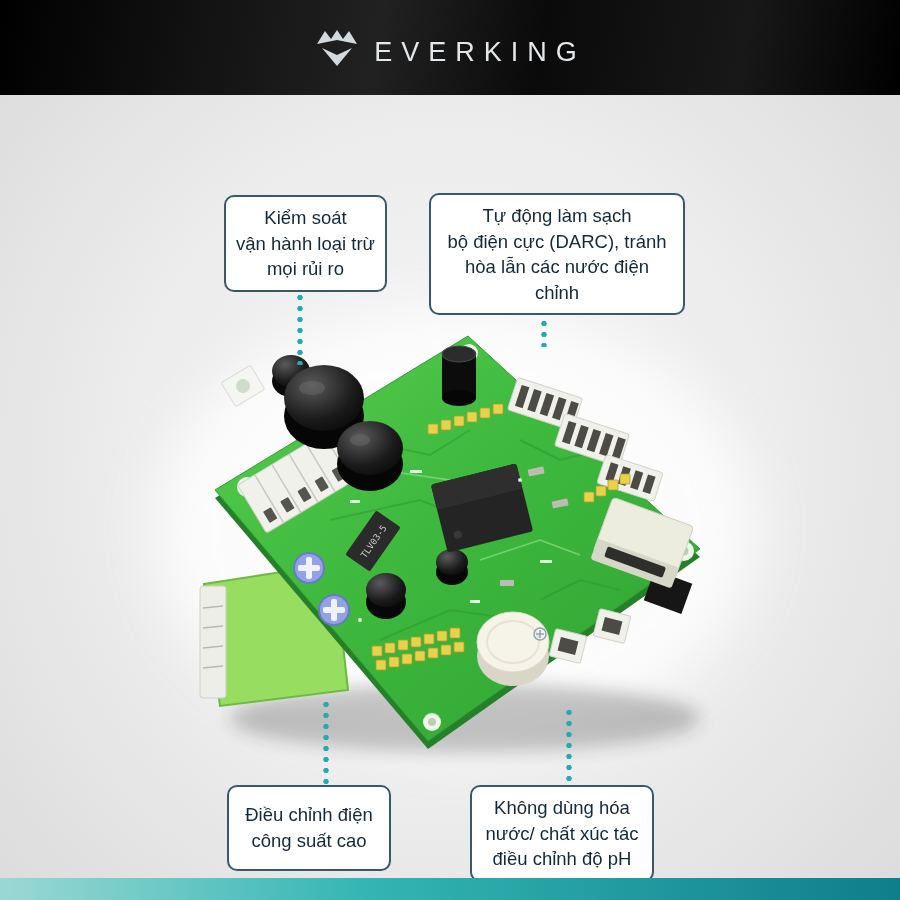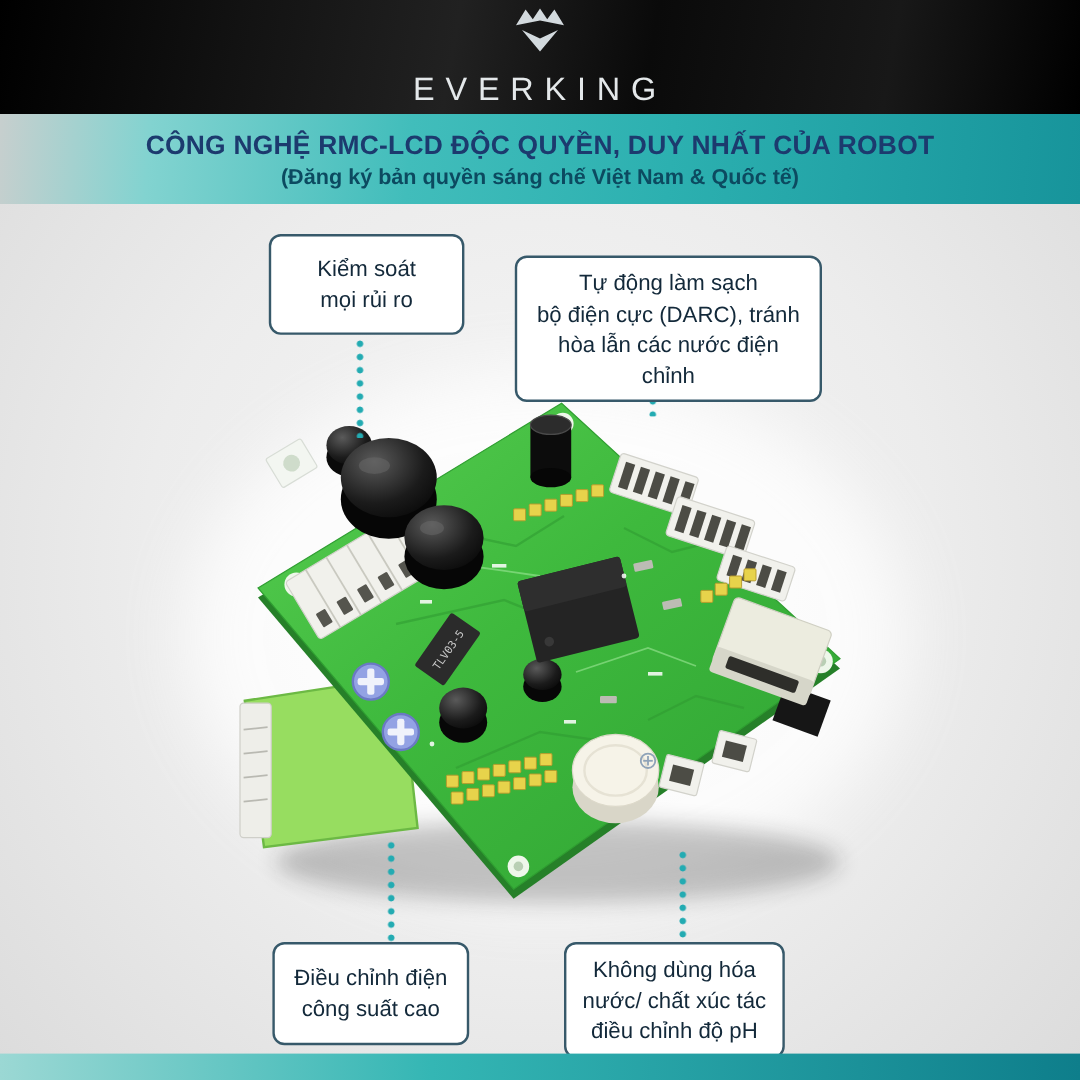--- a/index.html
+++ b/index.html
@@ -3,36 +3,36 @@
 <meta charset="utf-8">
 <style>
   html,body{margin:0;padding:0;background:#fff;}
   .page{position:relative;width:900px;height:900px;overflow:hidden;
         background:radial-gradient(ellipse at 50% 52%, #f7f7f7 0%, #ececec 52%, #dadada 100%);
         font-family:"Liberation Sans", sans-serif;}
   
   .topbar{position:absolute;top:0;left:0;width:100%;height:95px;z-index:4;
           background:linear-gradient(100deg,#000 0%,#121212 22%,#212121 42%,#0a0a0a 60%,#181818 82%,#000 100%);
           display:flex;align-items:center;justify-content:center;}
-  .logo{display:flex;align-items:center;gap:14px;flex-direction:column;}
+  .logo{display:flex;align-items:flex-end;gap:14px;}
   .logo-text{color:#e4e8ea;font-size:27px;letter-spacing:9px;font-weight:500;}
   
   .banner{position:absolute;top:95px;left:0;width:100%;height:75px;z-index:4;
           background:linear-gradient(95deg,#c7cfce 0%,#82d3d0 14%,#41bdbb 38%,#2cb0b0 62%,#17949b 100%);
           display:flex;flex-direction:column;align-items:center;justify-content:center;gap:3px;}
   .banner-title{color:#1c3a6e;font-size:22px;font-weight:800;letter-spacing:.2px;}
   .banner-sub{color:#0c4a60;font-size:18px;font-weight:700;}
   
   .pcb-svg{position:absolute;top:0;left:0;z-index:1;}
   
   .callout{position:absolute;z-index:3;background:#ffffff;border:2px solid #37596a;border-radius:10px;
            display:flex;flex-direction:column;align-items:center;justify-content:center;text-align:center;
            color:#13293a;font-size:18.5px;font-weight:500;line-height:1.38;padding:8px 10px;box-sizing:border-box;}
   .co-tl{left:224px;top:195px;width:163px;min-height:84px;}
-  .co-tr{left:429px;top:193px;width:256px;min-height:90px;margin-top:20px;}
+  .co-tr{left:429px;top:193px;width:256px;min-height:90px;}
   .co-bl{left:227px;top:785px;width:164px;min-height:86px;}
   .co-br{left:470px;top:785px;width:184px;min-height:86px;}
   
   .dots{position:absolute;width:6px;z-index:2;
         background-image:radial-gradient(circle, #23abb2 2.4px, rgba(35,171,178,0) 3px);
         background-size:6px 11px;background-repeat:repeat-y;background-position:center top;}
   .dots-tl{left:297px;top:281px;height:84px;}
   .dots-tr{left:541px;top:285px;height:62px;}
   .dots-bl{left:323px;top:699px;height:86px;}
   .dots-br{left:566px;top:707px;height:78px;}
@@ -299,32 +299,29 @@
   <header class="topbar">
     <div class="logo">
       <svg width="46" height="40" viewBox="0 0 46 40">
         <polygon points="3,16 11,3 17,11 23,2 29,11 35,3 43,16 23,12" fill="#d3dade"></polygon>
         <polygon points="8,20 23,38 38,20 23,27" fill="#d3dade"></polygon>
       </svg>
       <span class="logo-text">EVERKING</span>
     </div>
   </header>
 
-  <div class="banner">
-    <div class="banner-title">CÔNG NGHỆ RMC-LCD ĐỘC QUYỀN, DUY NHẤT CỦA ROBOT</div>
-    <div class="banner-sub">(Đăng ký bản quyền sáng chế Việt Nam &amp; Quốc tế)</div>
-  </div>
 
   <div class="dots dots-tl"></div>
   <div class="dots dots-tr"></div>
   <div class="dots dots-bl"></div>
   <div class="dots dots-br"></div>
 
   <div class="callout co-tl">
     <div>Kiểm soát</div>
+    <div>vận hành loại trừ</div>
     <div>mọi rủi ro</div>
   </div>
   <div class="callout co-tr">
     <div>Tự động làm sạch</div>
     <div>bộ điện cực (DARC), tránh</div>
     <div>hòa lẫn các nước điện chỉnh</div>
   </div>
   <div class="callout co-bl">
     <div>Điều chỉnh điện</div>
     <div>công suất cao</div>

